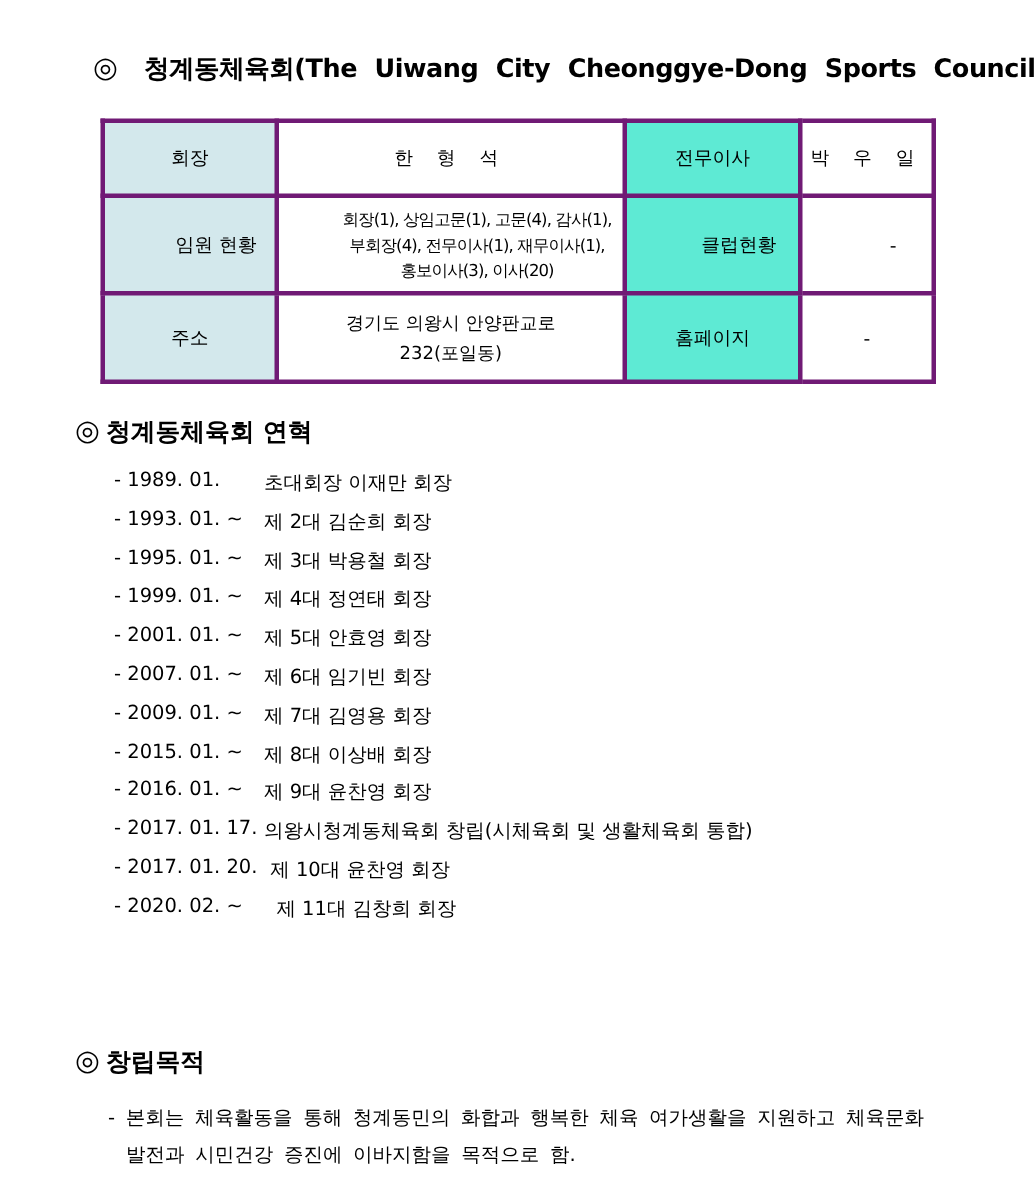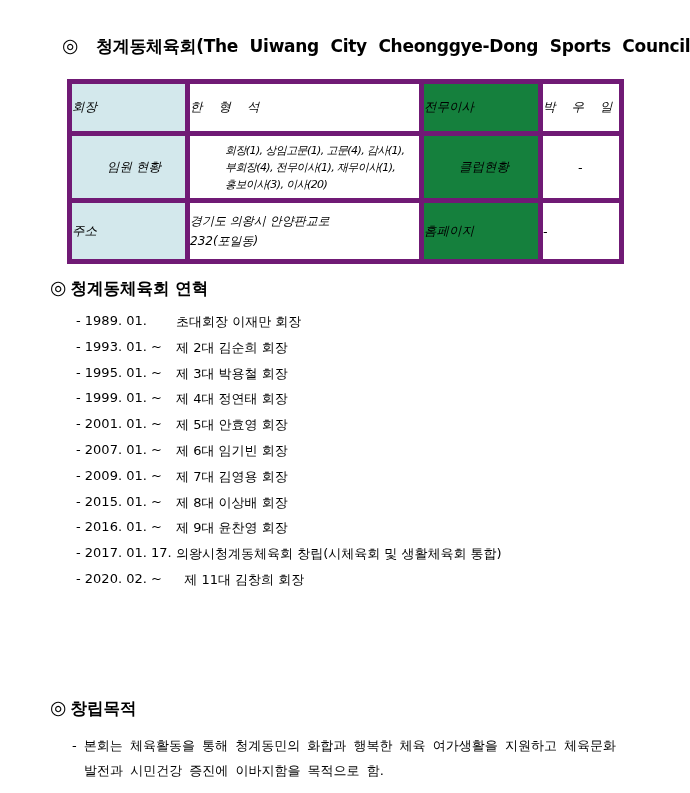--- a/index.html
+++ b/index.html
@@ -14,26 +14,25 @@
     letter-spacing: -0.3px;
   }
   .title .mark { display: inline-block; width: 34px; font-weight: normal; font-size: 19px; }
   .title .en { word-spacing: 6px; }
   table.info {
     position: absolute; left: 67px; top: 79px;
     width: 557px; border-collapse: collapse;
     font-size: 12.5px;
   }
   table.info td {
-    border: 5px solid #701a75; text-align: left; vertical-align: middle;
+    border: 3px solid #701a75; text-align: center; vertical-align: middle;
     padding: 0;
-    font-style: italic;
   }
   table.info td.hd { background: #d3e8ec; width: 78px; }
-  table.info td.hd2 { background: #15803d; width: 79px; }
+  table.info td.hd2 { background: #5eead4; width: 79px; }
   table.info td.v1 { width: 194px; }
   table.info tr.r1 td { height: 47px; }
   table.info tr.r2 td { height: 62px; padding-left: 35px; }
   table.info tr.r3 td { height: 56px; }
   .small { font-size: 11px; line-height: 17px; letter-spacing: -0.6px; }
   .addr { font-size: 12px; line-height: 20px; margin-left: 32px; }
   .spaced { letter-spacing: 6px; }
   .section {
     position: absolute; left: 50px; font-size: 16.5px; font-weight: bold; white-space: nowrap;
   }
@@ -123,20 +122,24 @@
     </div>
   <div class="row">
       <span class="date">- 2016. 01. ~</span>
       <span>제 9대 윤찬영 회장</span>
     </div>
   <div class="row">
       <span class="date">- 2017. 01. 17.</span>
       <span>의왕시청계동체육회 창립(시체육회 및 생활체육회 통합)</span>
     </div>
   <div class="row">
+      <span class="date">- 2017. 01. 20.</span>
+      <span style="white-space:pre"> 제 10대 윤찬영 회장</span>
+    </div>
+  <div class="row">
       <span class="date">- 2020. 02. ~</span>
       <span style="white-space:pre">  제 11대 김창희 회장</span>
     </div>
 </div>
 
 <div class="section" style="top:696px;">
   <span class="mark">◎</span><span>창립목적</span>
 </div>
 
 <div class="purpose">

